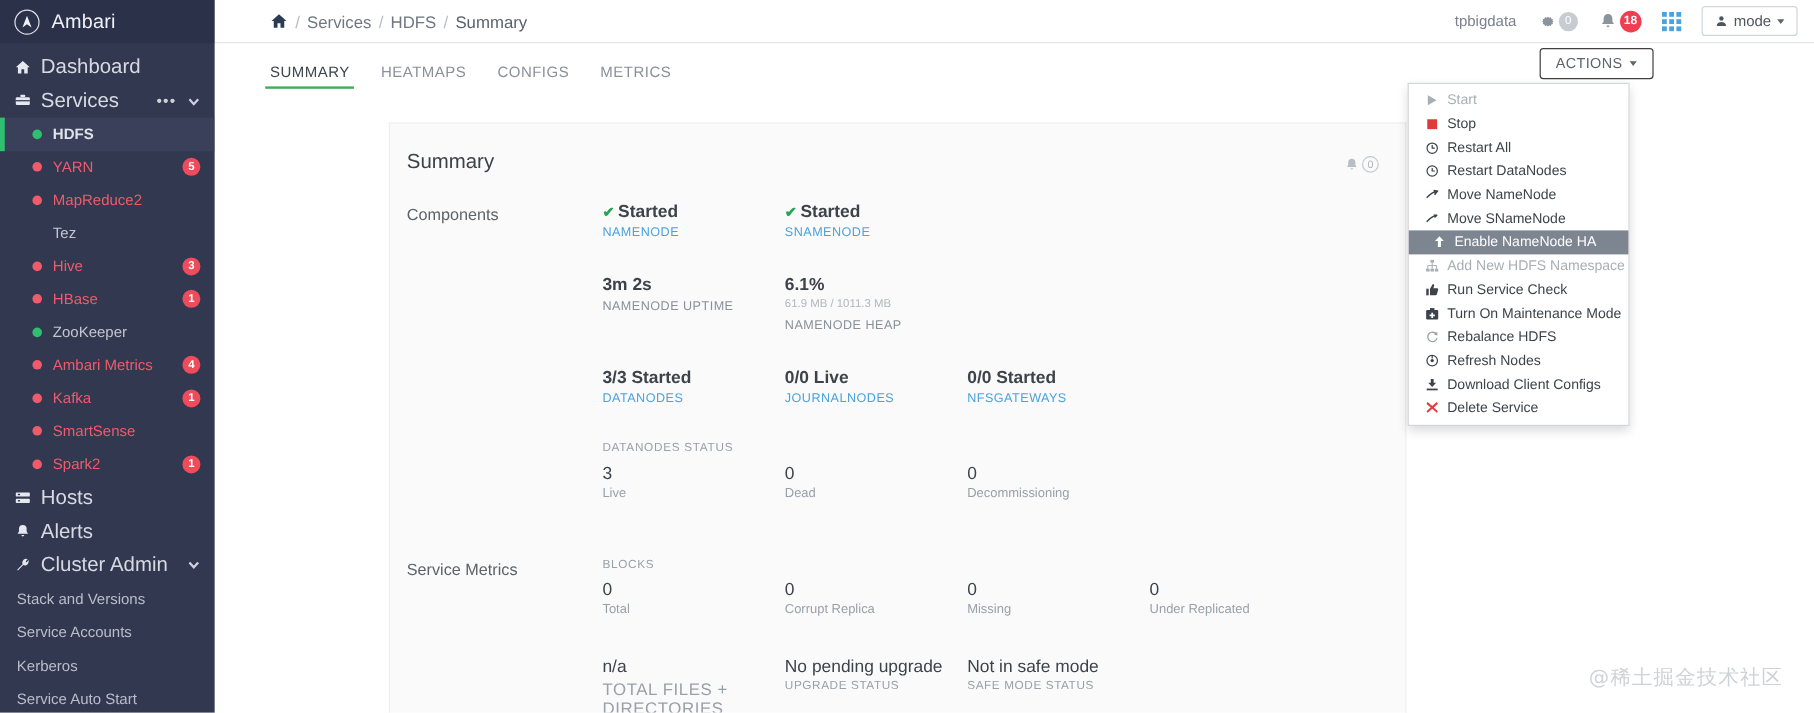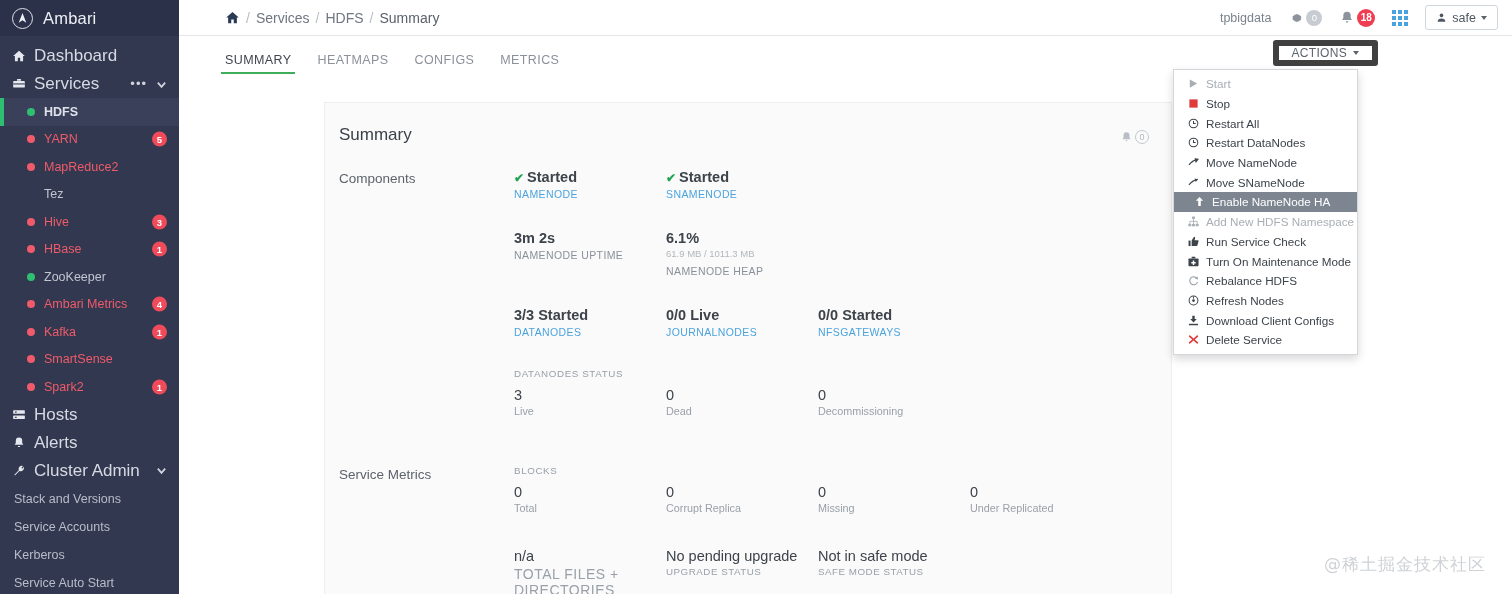--- a/index.html
+++ b/index.html
@@ -114,42 +114,42 @@
   .tab {
     font-size: 12.5px; letter-spacing:.4px; color:#8b9199; padding: 0 0 7px 0;
     margin-right: 26px; position:relative; top: 1px;
   }
   .tab.active { color:#3f464f; }
   .tab.active::after {
     content:""; position:absolute; left:-4px; right:-4px; bottom:0; height:2.5px; background:#3fae5a;
   }
   .actions-btn {
     position:absolute; right: 134px; top: 4px;
-    border:6px solid #404040; border-radius:3px; background:#fff;
+    border:1px solid #404040; border-radius:3px; background:#fff;
     height: 26px; padding: 0 13px; font-size: 12px; letter-spacing:.3px;
     color:#5c646e; display:flex; align-items:center; gap:6px;
   }
   .caret { width:0;height:0;border-left:3.5px solid transparent;border-right:3.5px solid transparent;border-top:4px solid #5c646e; display:block;}
 
   
   .content { position:absolute; left: 145px; top: 74px; right: 0; bottom:0; }
   .card {
     position:absolute; left:0; top:28px; width: 848px; min-height: 520px;
     background:#fafafa; border:1px solid #eeeeee; border-bottom:none;
   }
   .card-head { display:flex; align-items:flex-start; padding: 22px 22px 0 14px; }
   .card-title { font-size: 17px; color:#3c4249; font-weight: normal; }
   .alertmini { margin-left:auto; display:flex; align-items:center; gap:2px; position:relative; top:5px;}
   .alertmini svg { width:13px;height:13px; fill:#b9bec6; display:block;}
   .alertmini .z {
     width:14px;height:14px;border-radius:50%;border:1.3px solid #c3c8cf;color:#b1b7bf;
     font-size:9px;display:flex;align-items:center;justify-content:center;
   }
 
-  .section { display:flex; padding-left: 14px; gap: 12px; }
+  .section { display:flex; padding-left: 14px; }
   .sec-label { width: 163px; flex:none; font-size: 13.5px; color:#5d636b; padding-top: 2px;}
   .sec-body { flex:1; }
 
   .cols { display:flex; }
   .col { width: 152px; flex:none; }
   .col.w-nfs { width: 200px; }
   .stat-big { font-size: 14.5px; color:#3d434a;font-weight:bold; }
   .stat-big .chk { color:#21a453; font-size: 12px; margin-right:3px; }
   .stat-sub { font-size: 10.5px; color:#4aa3df; letter-spacing:.4px; margin-top: 3px; }
   .stat-sub.gray { color:#8a9099; }
@@ -391,21 +391,21 @@
             <i></i>
         </span>
 
         <span class="userbtn">
           <span>
             <svg viewBox="0 0 24 24">
                 <circle cx="12" cy="7.5" r="4"></circle>
                 <path d="M3.5 21c0-4.7 3.8-7 8.5-7s8.5 2.3 8.5 7Z"></path>
               </svg>
           </span>
-          <span>safe</span>
+          <span>mode</span>
           <span class="caret"></span>
         </span>
       </div>
     </div>
 
     <div class="tabbar">
       <span class="tab active">SUMMARY</span>
       <span class="tab">HEATMAPS</span>
       <span class="tab">CONFIGS</span>
       <span class="tab">METRICS</span>

